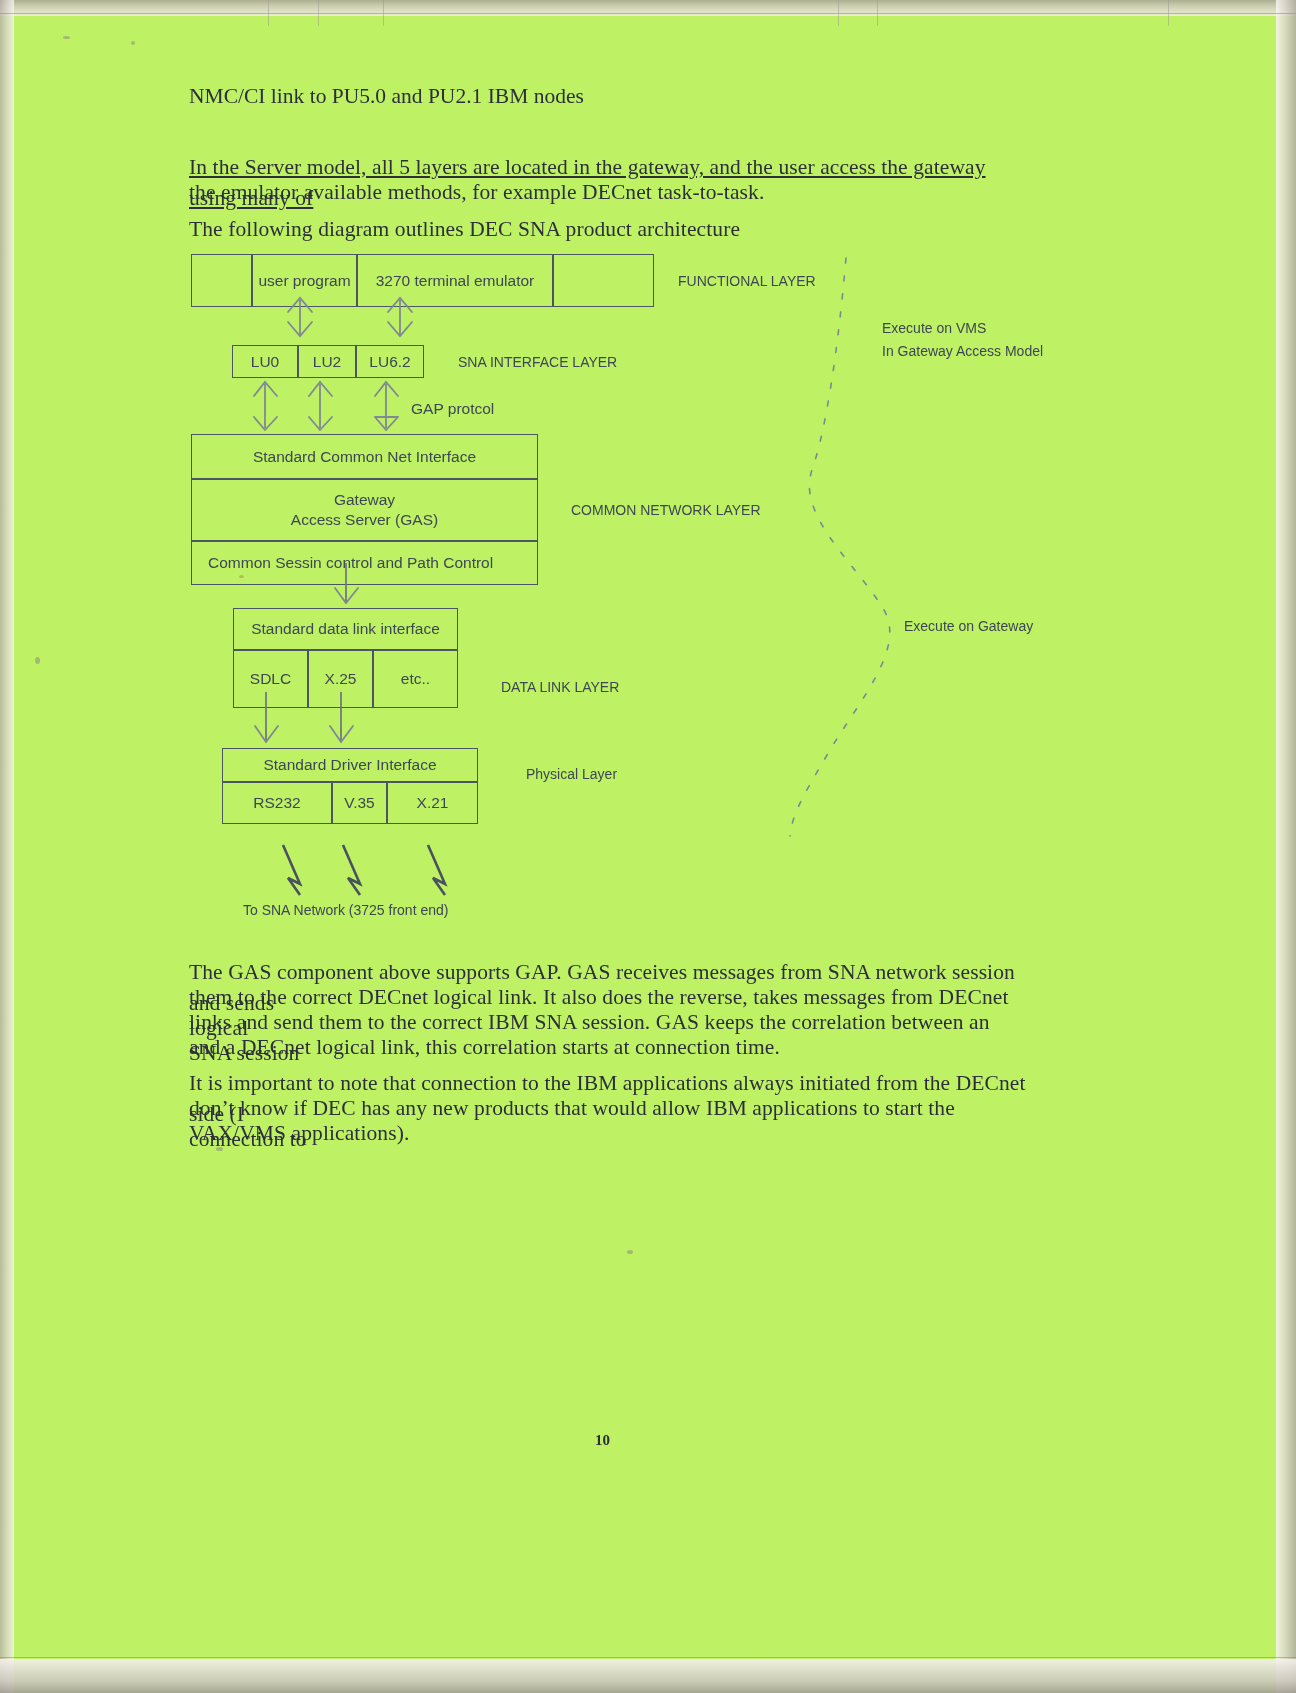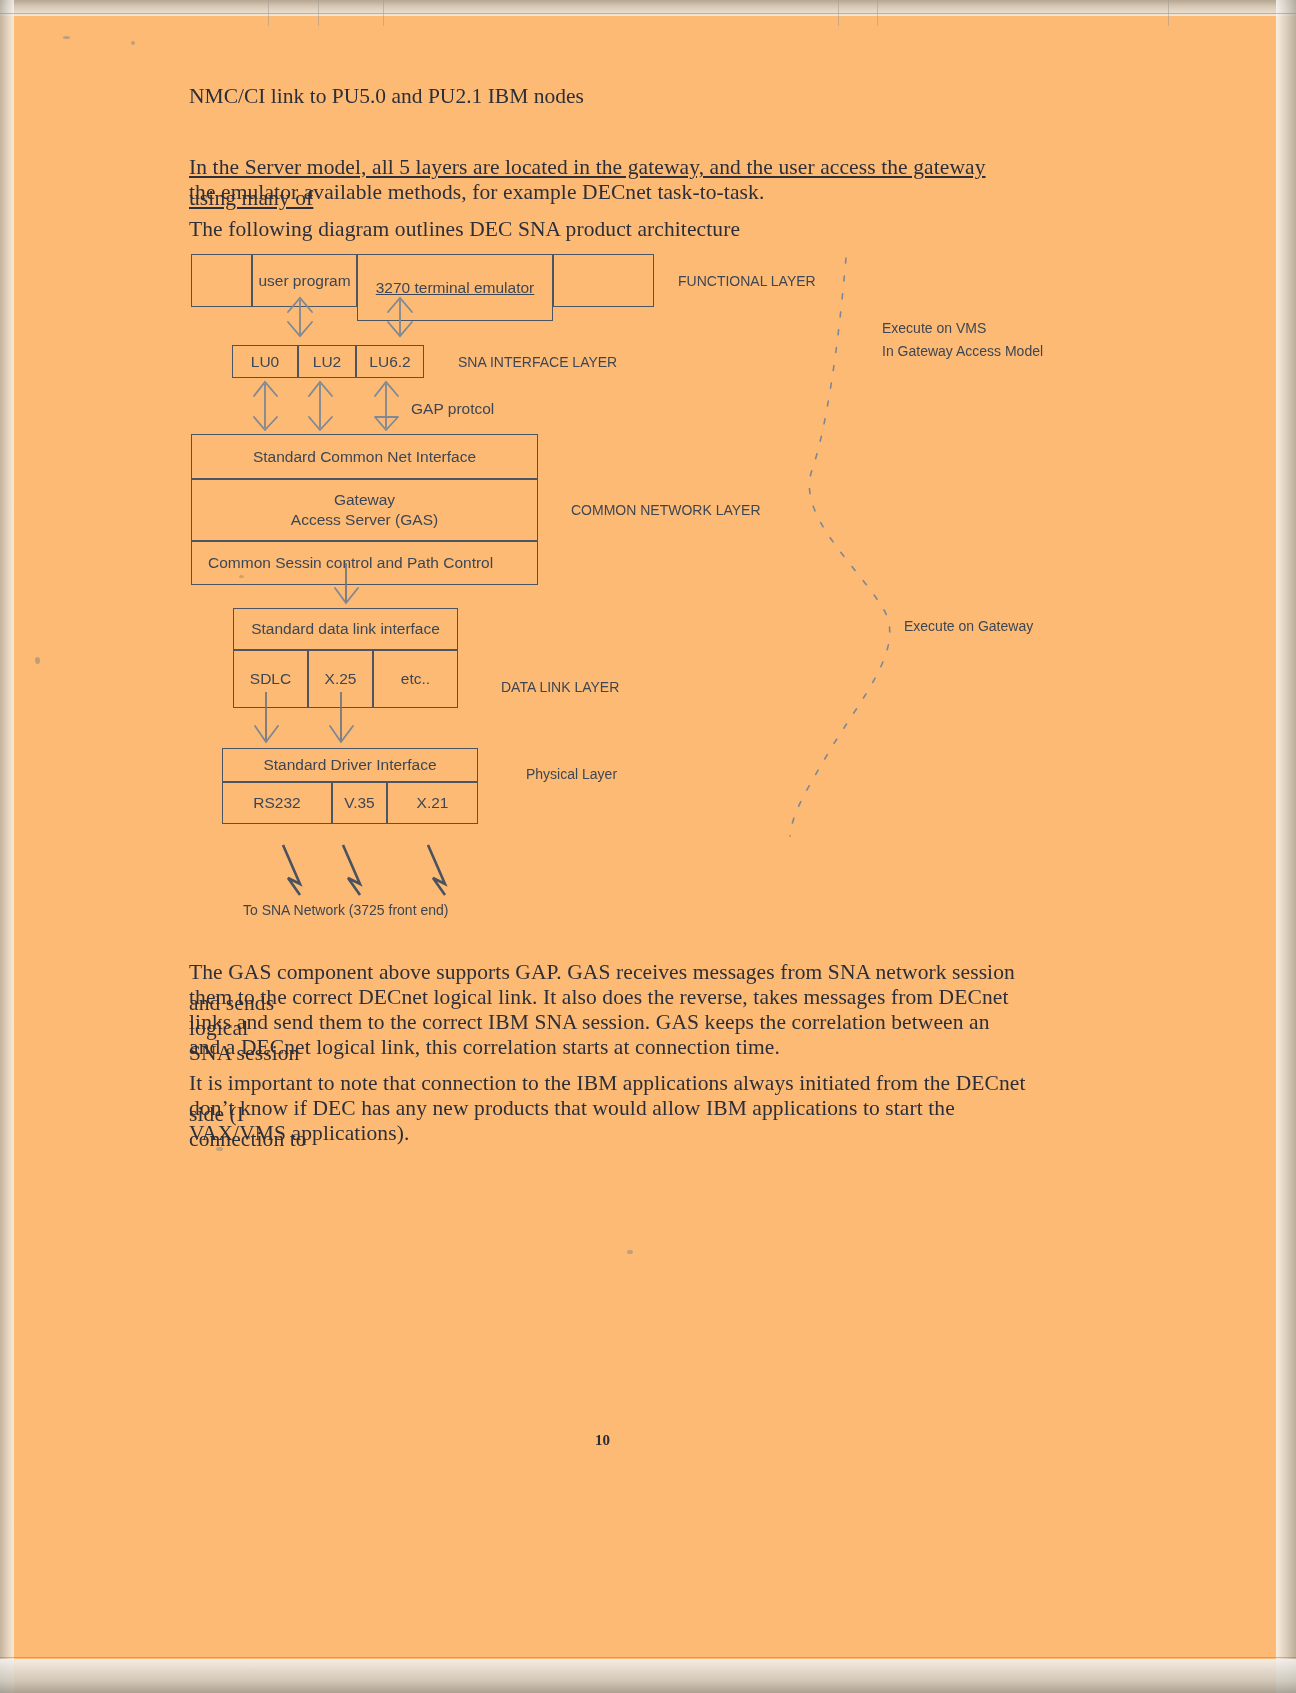--- a/index.html
+++ b/index.html
@@ -4,21 +4,21 @@
 <style>
   html, body {
     margin: 0;
     padding: 0;
     background: #b9b4aa;
   }
   .page {
     position: relative;
     width: 1296px;
     height: 1693px;
-    background: #fdba74;
+    background: #bef264;
     overflow: hidden;
     font-family: "Liberation Sans", sans-serif;
   }
   
   .scan-edge-top {
     position: absolute;
     left: 0; top: 0;
     width: 1296px; height: 16px;
     background: linear-gradient(180deg, #a8a298 0%, #cfcac0 40%, #f2efe9 100%);
     opacity: .85;
@@ -161,21 +161,21 @@
   <div class="body-text" style="left:189px; top:1068px; width:840px;">It is important to note that connection to the IBM applications always initiated from the DECnet side (I</div>
   <div class="body-text" style="left:189px; top:1093px; width:840px;">don’t know if DEC has any new products that would allow IBM applications to start the connection to</div>
   <div class="body-text" style="left:189px; top:1118px; width:840px;">VAX/VMS applications).</div>
 
   <div class="page-number" style="left:595px; top:1432px;">10</div>
 
   <div class="diagram">
 
     <div class="dbox" style="left:191px; top:254px; width:61px; height:53px;"></div>
     <div class="dbox" style="left:252px; top:254px; width:105px; height:53px;">user program</div>
-    <div class="dbox" style="left:357px; top:254px; width:196px; height:67px;text-decoration:underline;">3270 terminal emulator</div>
+    <div class="dbox" style="left:357px; top:254px; width:196px; height:53px;">3270 terminal emulator</div>
     <div class="dbox" style="left:553px; top:254px; width:101px; height:53px;"></div>
     <div class="dlabel" style="left:678px; top:273px;">FUNCTIONAL LAYER</div>
 
     <div class="dbox" style="left:232px; top:345px; width:66px; height:33px;">LU0</div>
     <div class="dbox" style="left:298px; top:345px; width:58px; height:33px;">LU2</div>
     <div class="dbox" style="left:356px; top:345px; width:68px; height:33px;">LU6.2</div>
     <div class="dlabel" style="left:458px; top:354px;">SNA INTERFACE LAYER</div>
     <div class="dlabel small" style="left:411px; top:400px;">GAP protcol</div>
 
     <div class="dbox" style="left:191px; top:434px; width:347px; height:45px;">Standard Common Net Interface</div>

